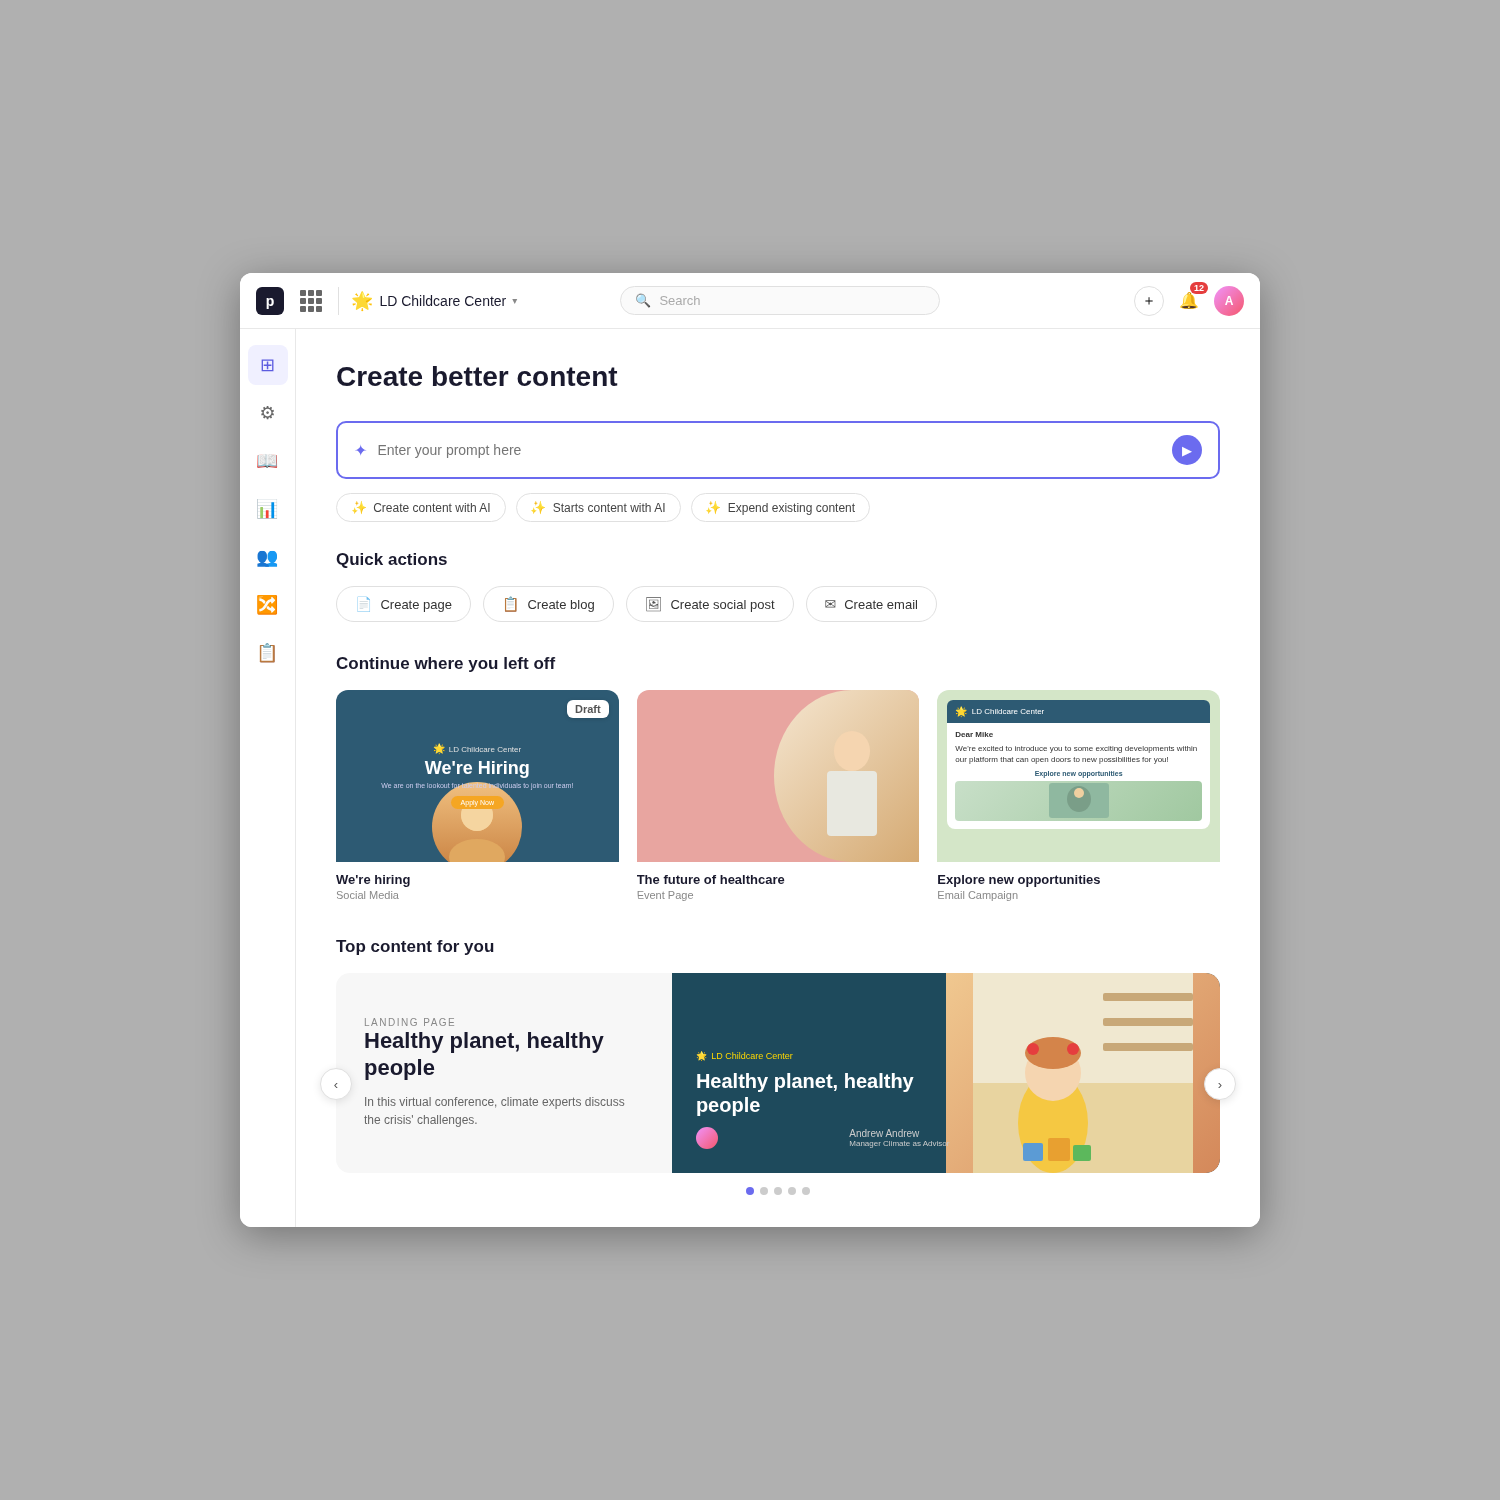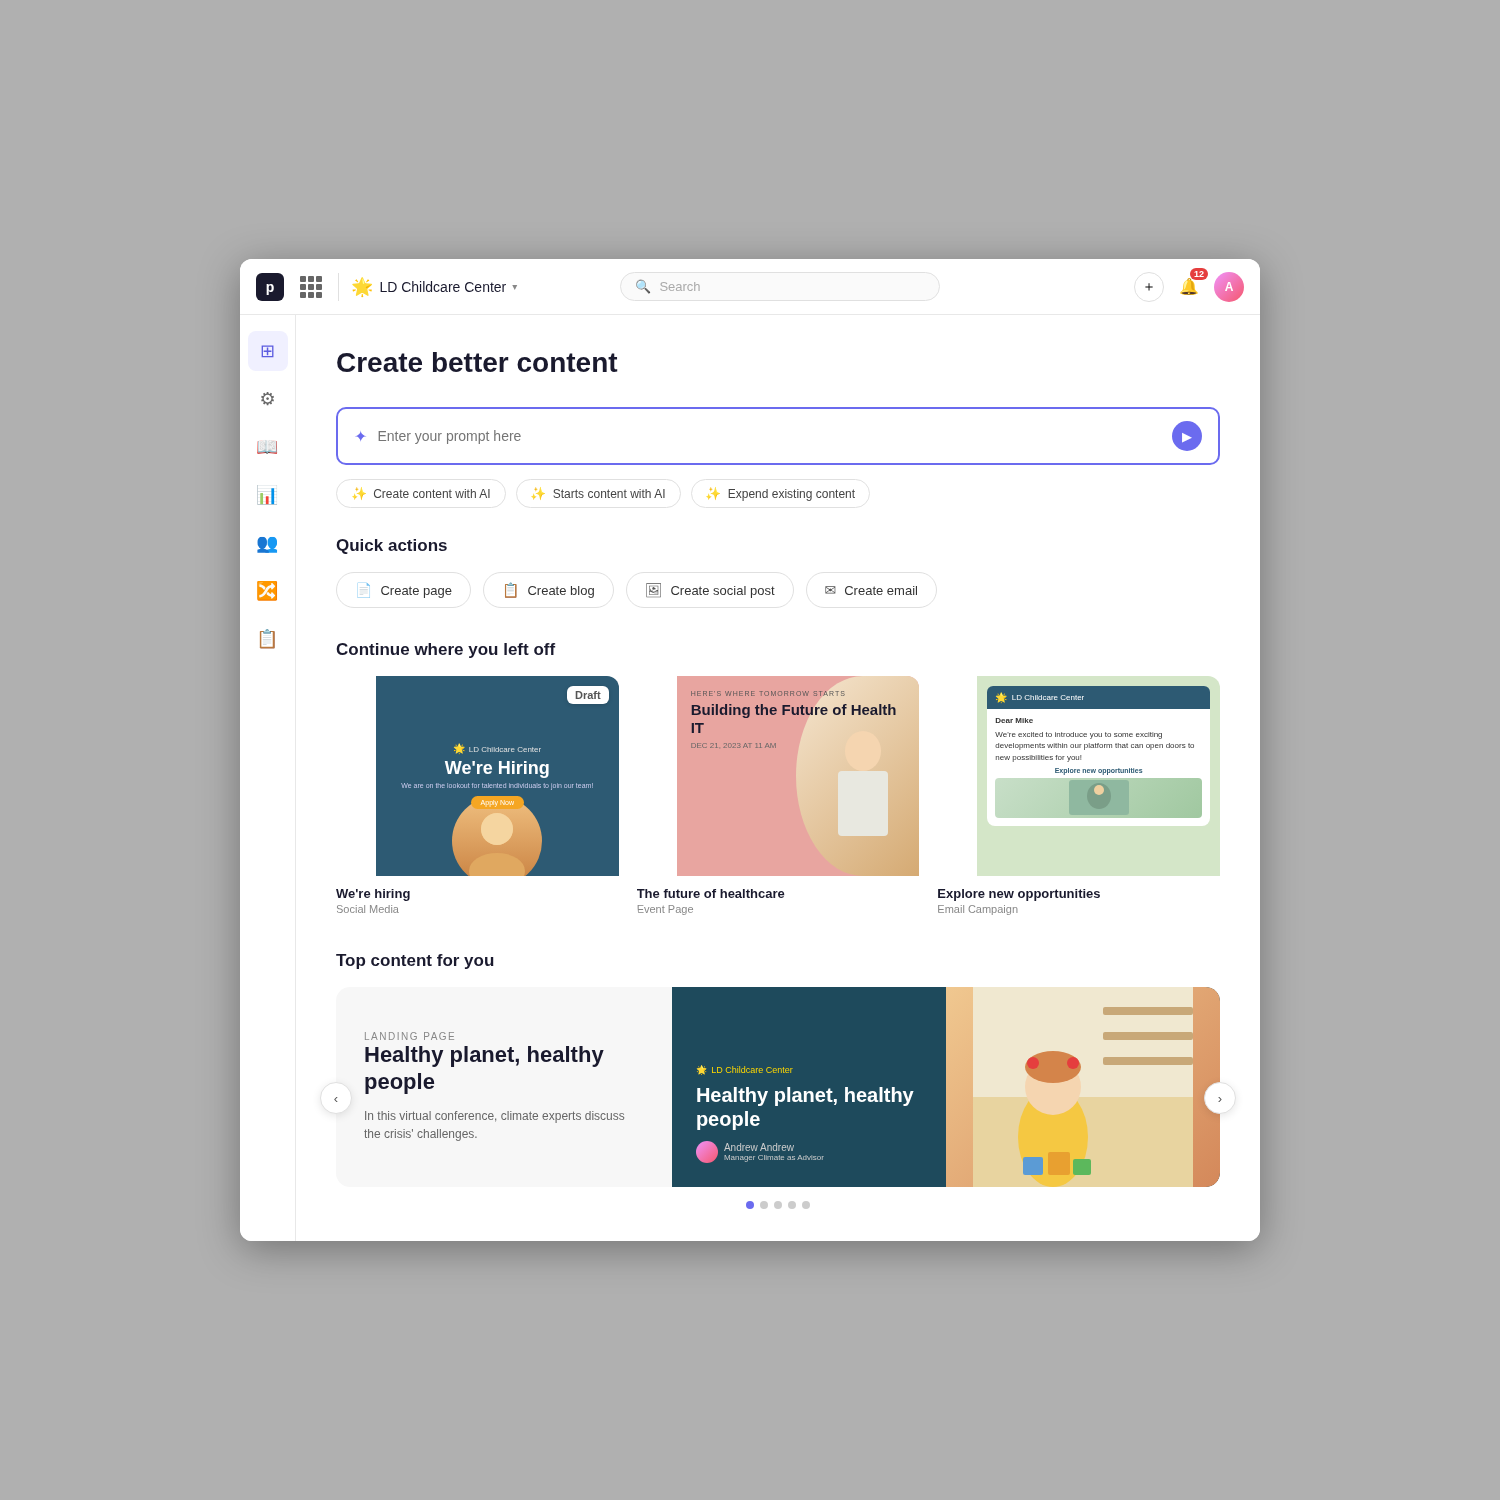--- a/index.html
+++ b/index.html
@@ -183,21 +183,21 @@
     .continue-grid {
       display: grid; grid-template-columns: repeat(3, 1fr);
       gap: 18px; margin-bottom: 32px;
     }
     .card {
       border-radius: 12px; overflow: hidden;
       cursor: pointer;
       transition: transform 0.15s;
     }
     .card-preview {
-      height: 200px; position: relative; margin-left: 40px;
+      height: 172px; position: relative;
     }
     .card-badge {
       position: absolute; top: 10px; right: 10px;
       background: white; border-radius: 6px;
       padding: 3px 8px; font-size: 11px; font-weight: 600; color: #555;
       box-shadow: 0 1px 4px rgba(0,0,0,0.15);
     }
     
     .card-1-bg {
       background: #2d5a73;
@@ -295,21 +295,21 @@
       min-height: 200px;
     }
     .carousel-right-inner {
       padding: 24px;
       position: absolute; left: 0; top: 0; bottom: 0;
       display: flex; flex-direction: column; justify-content: flex-end;
       z-index: 2; width: 55%;
     }
     .cr-logo { font-size: 9px; color: #ffd700; display: flex; align-items: center; gap: 4px; margin-bottom: 8px; }
     .cr-title { font-size: 20px; font-weight: 800; color: white; line-height: 1.2; margin-bottom: 10px; }
-    .cr-author { display: flex; align-items: center; gap: 6px; }
+    .cr-author { display: flex; align-items: center; gap: 6px; justify-content: space-between; }
     .cr-avatar { width: 22px; height: 22px; border-radius: 50%; background: linear-gradient(135deg, #f093fb, #f5576c); }
     .cr-name { font-size: 10px; color: #ccc; }
     .carousel-photo {
       position: absolute; right: 0; top: 0; bottom: 0;
       width: 50%; background: linear-gradient(135deg, #f0c890, #d4885a);
       display: flex; align-items: center; justify-content: center;
       overflow: hidden;
     }
 
     .carousel-nav {
@@ -452,25 +452,20 @@
           </div>
           <div class="card-meta">
             <div class="card-meta-title">We're hiring</div>
             <div class="card-meta-sub">Social Media</div>
           </div>
         </div>
 
         <div class="card">
           <div class="card-preview card-2-bg">
             <span class="card-badge">Draft</span>
-            <div style="position:relative;z-index:2;">
-              <div class="card2-tag">Here's Where Tomorrow Starts</div>
-              <div class="card2-title">Building the Future of Health IT</div>
-              <div class="card2-date">DEC 21, 2023 AT 11 AM</div>
-            </div>
             <div class="card2-img">
               <svg width="80" height="120" viewBox="0 0 80 120">
                 <ellipse cx="40" cy="35" rx="18" ry="20" fill="#f5d5b0"></ellipse>
                 <rect x="15" y="55" width="50" height="65" rx="4" fill="#e8e8e0"></rect>
               </svg>
             </div>
           </div>
           <div class="card-meta">
             <div class="card-meta-title">The future of healthcare</div>
             <div class="card-meta-sub">Event Page</div>

